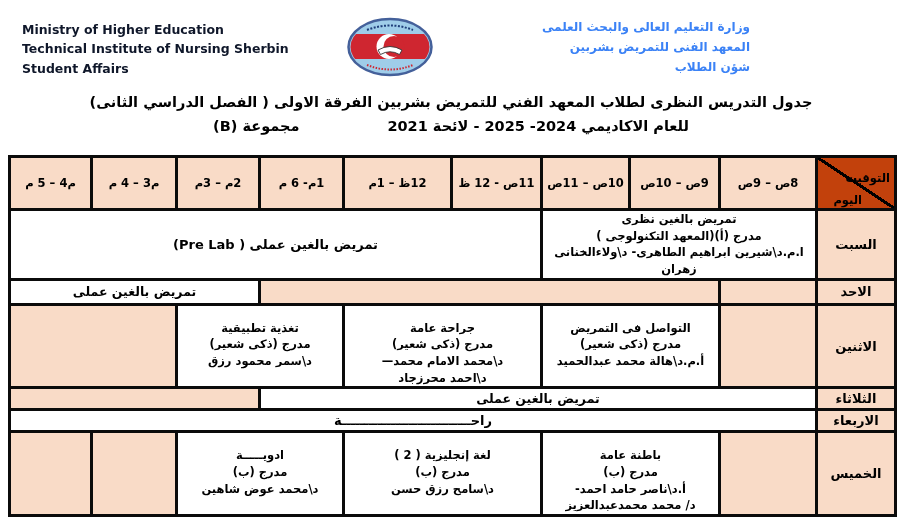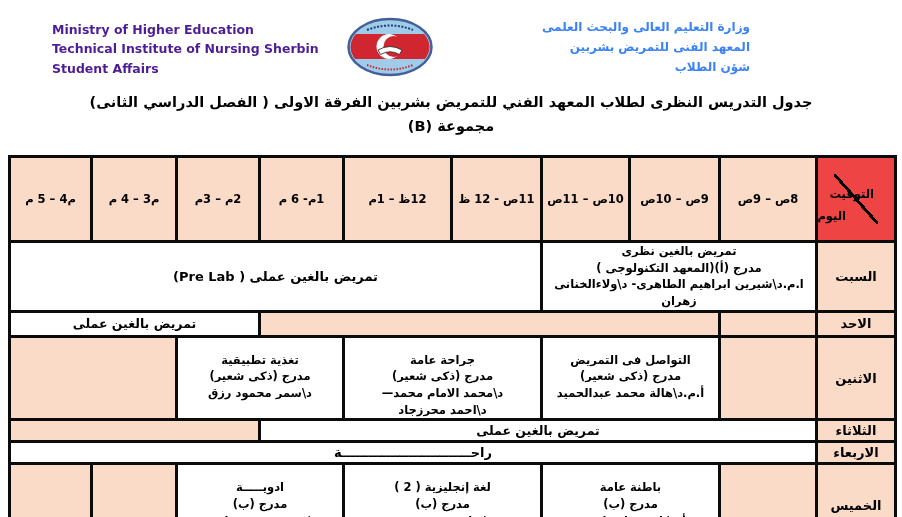--- a/index.html
+++ b/index.html
@@ -3,21 +3,21 @@
 <meta charset="utf-8">
 <style>
   html,body{margin:0;padding:0;background:#ffffff;}
   .page{
     position:relative;width:902px;height:517px;background:#ffffff;
     font-family:"DejaVu Sans",sans-serif;color:#000;overflow:hidden;
   }
   
   .header-left{
     position:absolute;left:22px;top:20px;
-    font-size:12.5px;font-weight:bold;line-height:1.55;color:#4c1d95;margin-left:30px;
+    font-size:12.5px;font-weight:bold;line-height:1.55;color:#0f172a;
   }
   .logo-wrap{position:absolute;left:347px;top:17px;width:86px;height:60px;}
   .header-right{
     position:absolute;right:152px;top:18px;direction:rtl;text-align:right;
     font-size:12px;font-weight:bold;line-height:1.65;color:#3b82f6;
   }
   
   .title-block{position:absolute;left:0;right:0;top:94px;text-align:center;direction:rtl;}
   .title-line1{font-size:14.5px;font-weight:bold;}
   .title-line2{display:flex;direction:rtl;justify-content:center;gap:88px;margin-top:8px;font-size:14.5px;font-weight:bold;}
@@ -29,21 +29,21 @@
     font-weight:bold;padding:0 2px;overflow:hidden;
   }
   .peach{background:#f9dbc7;}
   .day{background:#f9dbc7;font-size:13px;}
   .slot{background:#f9dbc7;font-size:11.5px;}
   .lecture{font-size:11.5px;line-height:1.45;white-space:pre-line;background:#fff;}
   .vtop{vertical-align:top;padding-top:14px;}
   .single{font-size:12.5px;background:#fff;}
   .rest{font-size:13px;background:#fff;}
   
-  .corner{background:#ef4444;padding:16px;}
+  .corner{background:#c2410c;padding:0;}
   .corner-in{
     position:relative;height:50px;width:100%;
     background:linear-gradient(to top right,
       transparent calc(50% - 1.5px),#000 calc(50% - 1.5px),
       #000 calc(50% + 1.5px),transparent calc(50% + 1.5px));
   }
   .corner-top{position:absolute;top:13px;right:4px;font-size:11.5px;}
   .corner-bottom{position:absolute;bottom:1px;right:32px;font-size:11.5px;}
 </style>
 </head>
@@ -76,20 +76,21 @@
 
   <div class="header-right">
     <div>وزارة التعليم العالى والبحث العلمى</div>
     <div>المعهد الفنى للتمريض بشربين</div>
     <div>شؤن الطلاب</div>
   </div>
 
   <div class="title-block">
     <div class="title-line1">جدول التدريس النظرى لطلاب المعهد الفني للتمريض بشربين الفرقة الاولى ( الفصل الدراسي الثانى)</div>
     <div class="title-line2">
+      <span>للعام الاكاديمي 2024- 2025  - لائحة 2021</span>
       <span>مجموعة (B)</span>
     </div>
   </div>
 
   <div class="schedule">
     <table>
       <colgroup>
         <col style="width:79px">
           <col style="width:97px">
           <col style="width:90px">

